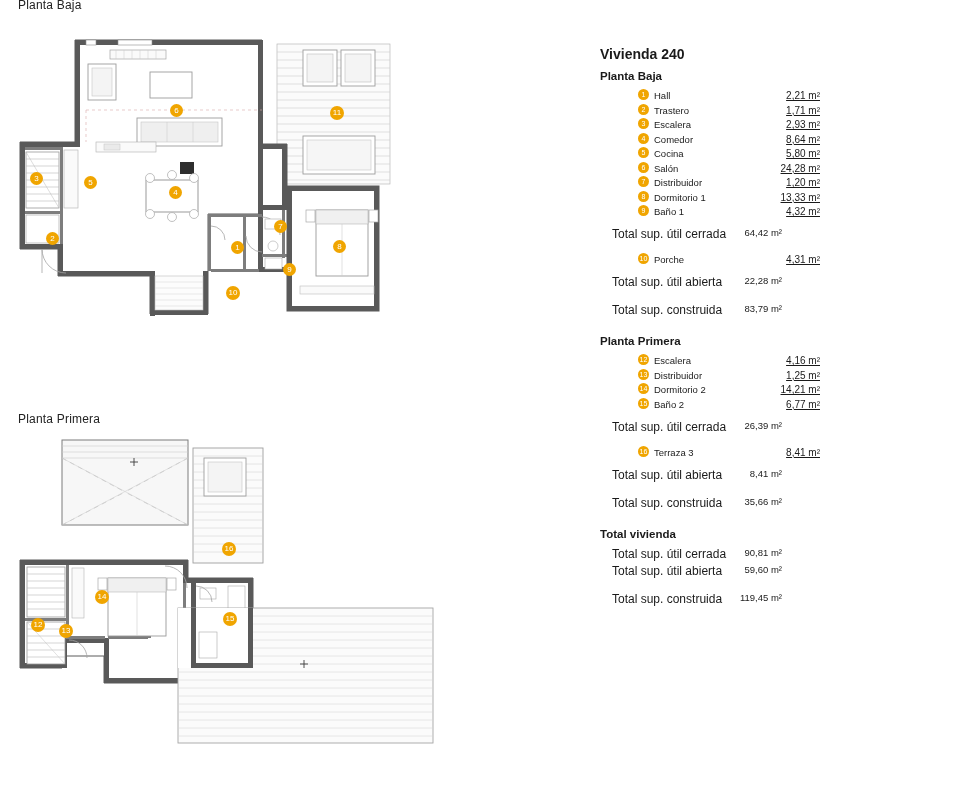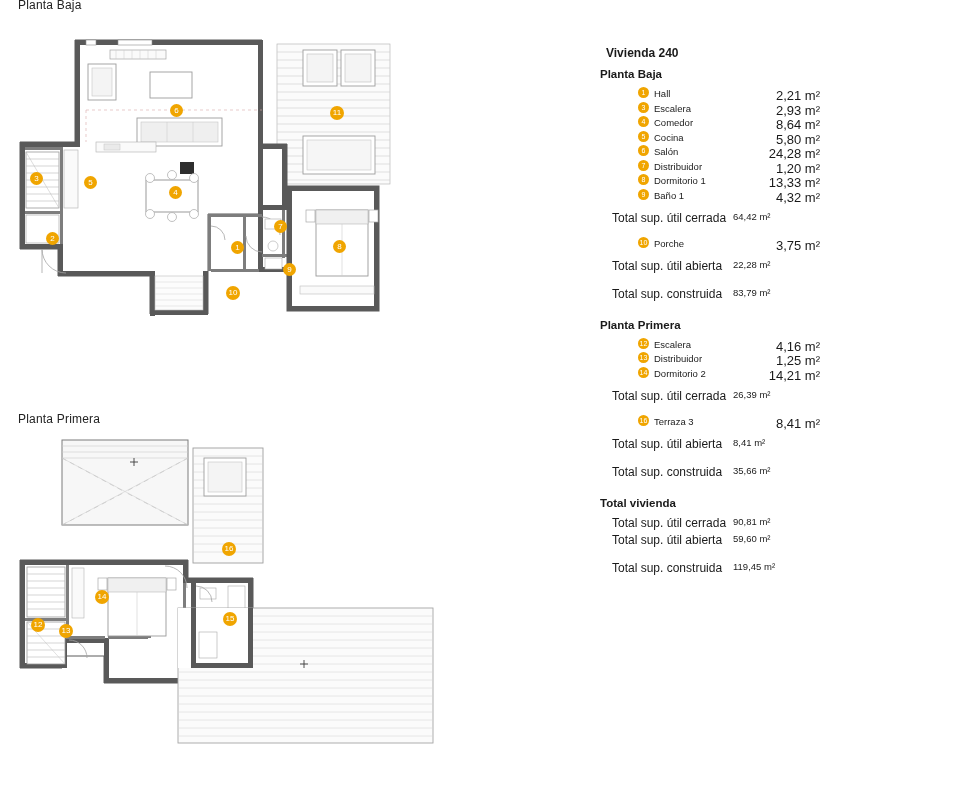--- a/index.html
+++ b/index.html
@@ -51,24 +51,24 @@
   .badge.wide { width: 14px; height: 14px; line-height: 14px; font-size: 8px; }
 
   
   #legend {
     position: absolute;
     left: 600px;
     top: 46px;
     width: 330px;
   }
   .legend-title {
-    font-size: 12px;
+    font-size: 14px;
     font-weight: bold;
     color: #1a1a1a;
-    margin: 0 0 8px 6px;
+    margin: 0 0 8px 0;
   }
   .legend-subtitle {
     font-size: 11.5px;
     font-weight: bold;
     color: #1a1a1a;
     margin: 0 0 7px 0;
   }
   .legend-subtitle.spaced { margin-top: 18px; }
   .legend-row {
     position: relative;
@@ -96,40 +96,42 @@
     left: 16px;
     top: 1px;
     font-size: 9.5px;
   }
   .legend-row .area {
     position: absolute;
     left: 120px;
     top: 1px;
     width: 62px;
     text-align: right;
-    font-size: 13px;
+    font-size: 10px;
+    text-decoration: underline;
   }
   .legend-total {
     position: relative;
     height: 14px;
     margin-top: 9px;
     margin-bottom: 3px;
     font-size: 9.5px;
   }
   .legend-total .label {
     position: absolute;
     left: 12px;
     top: 0;
     font-size: 12px;
   }
   .legend-total .value {
     position: absolute;
-    left: 133px;
+    left: 120px;
     top: 0;
     width: 62px;
+    text-align: right;
     font-size: 9.5px;
   }
   .gap-sm { height: 9px; }
 
   
   #watermark {
     position: absolute;
     left: 540px;
     top: 640px;
     width: 400px;
@@ -512,20 +514,25 @@
 
   <div class="legend-title">Vivienda 240</div>
   <div class="legend-subtitle">Planta Baja</div>
 
   <div class="legend-row">
     <span class="num">1</span>
     <span class="name">Hall</span>
     <span class="area">2,21 m²</span>
   </div>
   <div class="legend-row">
+    <span class="num">2</span>
+    <span class="name">Trastero</span>
+    <span class="area">1,71 m²</span>
+  </div>
+  <div class="legend-row">
     <span class="num">3</span>
     <span class="name">Escalera</span>
     <span class="area">2,93 m²</span>
   </div>
   <div class="legend-row">
     <span class="num">4</span>
     <span class="name">Comedor</span>
     <span class="area">8,64 m²</span>
   </div>
   <div class="legend-row">
@@ -557,21 +564,21 @@
   <div class="legend-total">
     <span class="label">Total sup. útil cerrada</span>
     <span class="value">64,42 m²</span>
   </div>
 
   <div class="gap-sm"></div>
 
   <div class="legend-row">
     <span class="num">10</span>
     <span class="name">Porche</span>
-    <span class="area">3,75 m²</span>
+    <span class="area">4,31 m²</span>
   </div>
 
   <div class="legend-total">
     <span class="label">Total sup. útil abierta</span>
     <span class="value">22,28 m²</span>
   </div>
 
   <div class="legend-total" style="margin-top:14px;">
     <span class="label">Total sup. construida</span>
     <span class="value">83,79 m²</span>
@@ -587,20 +594,25 @@
   <div class="legend-row">
     <span class="num">13</span>
     <span class="name">Distribuidor</span>
     <span class="area">1,25 m²</span>
   </div>
   <div class="legend-row">
     <span class="num">14</span>
     <span class="name">Dormitorio 2</span>
     <span class="area">14,21 m²</span>
   </div>
+  <div class="legend-row">
+    <span class="num">15</span>
+    <span class="name">Baño 2</span>
+    <span class="area">6,77 m²</span>
+  </div>
 
   <div class="legend-total">
     <span class="label">Total sup. útil cerrada</span>
     <span class="value">26,39 m²</span>
   </div>
 
   <div class="gap-sm"></div>
 
   <div class="legend-row">
     <span class="num">16</span>

